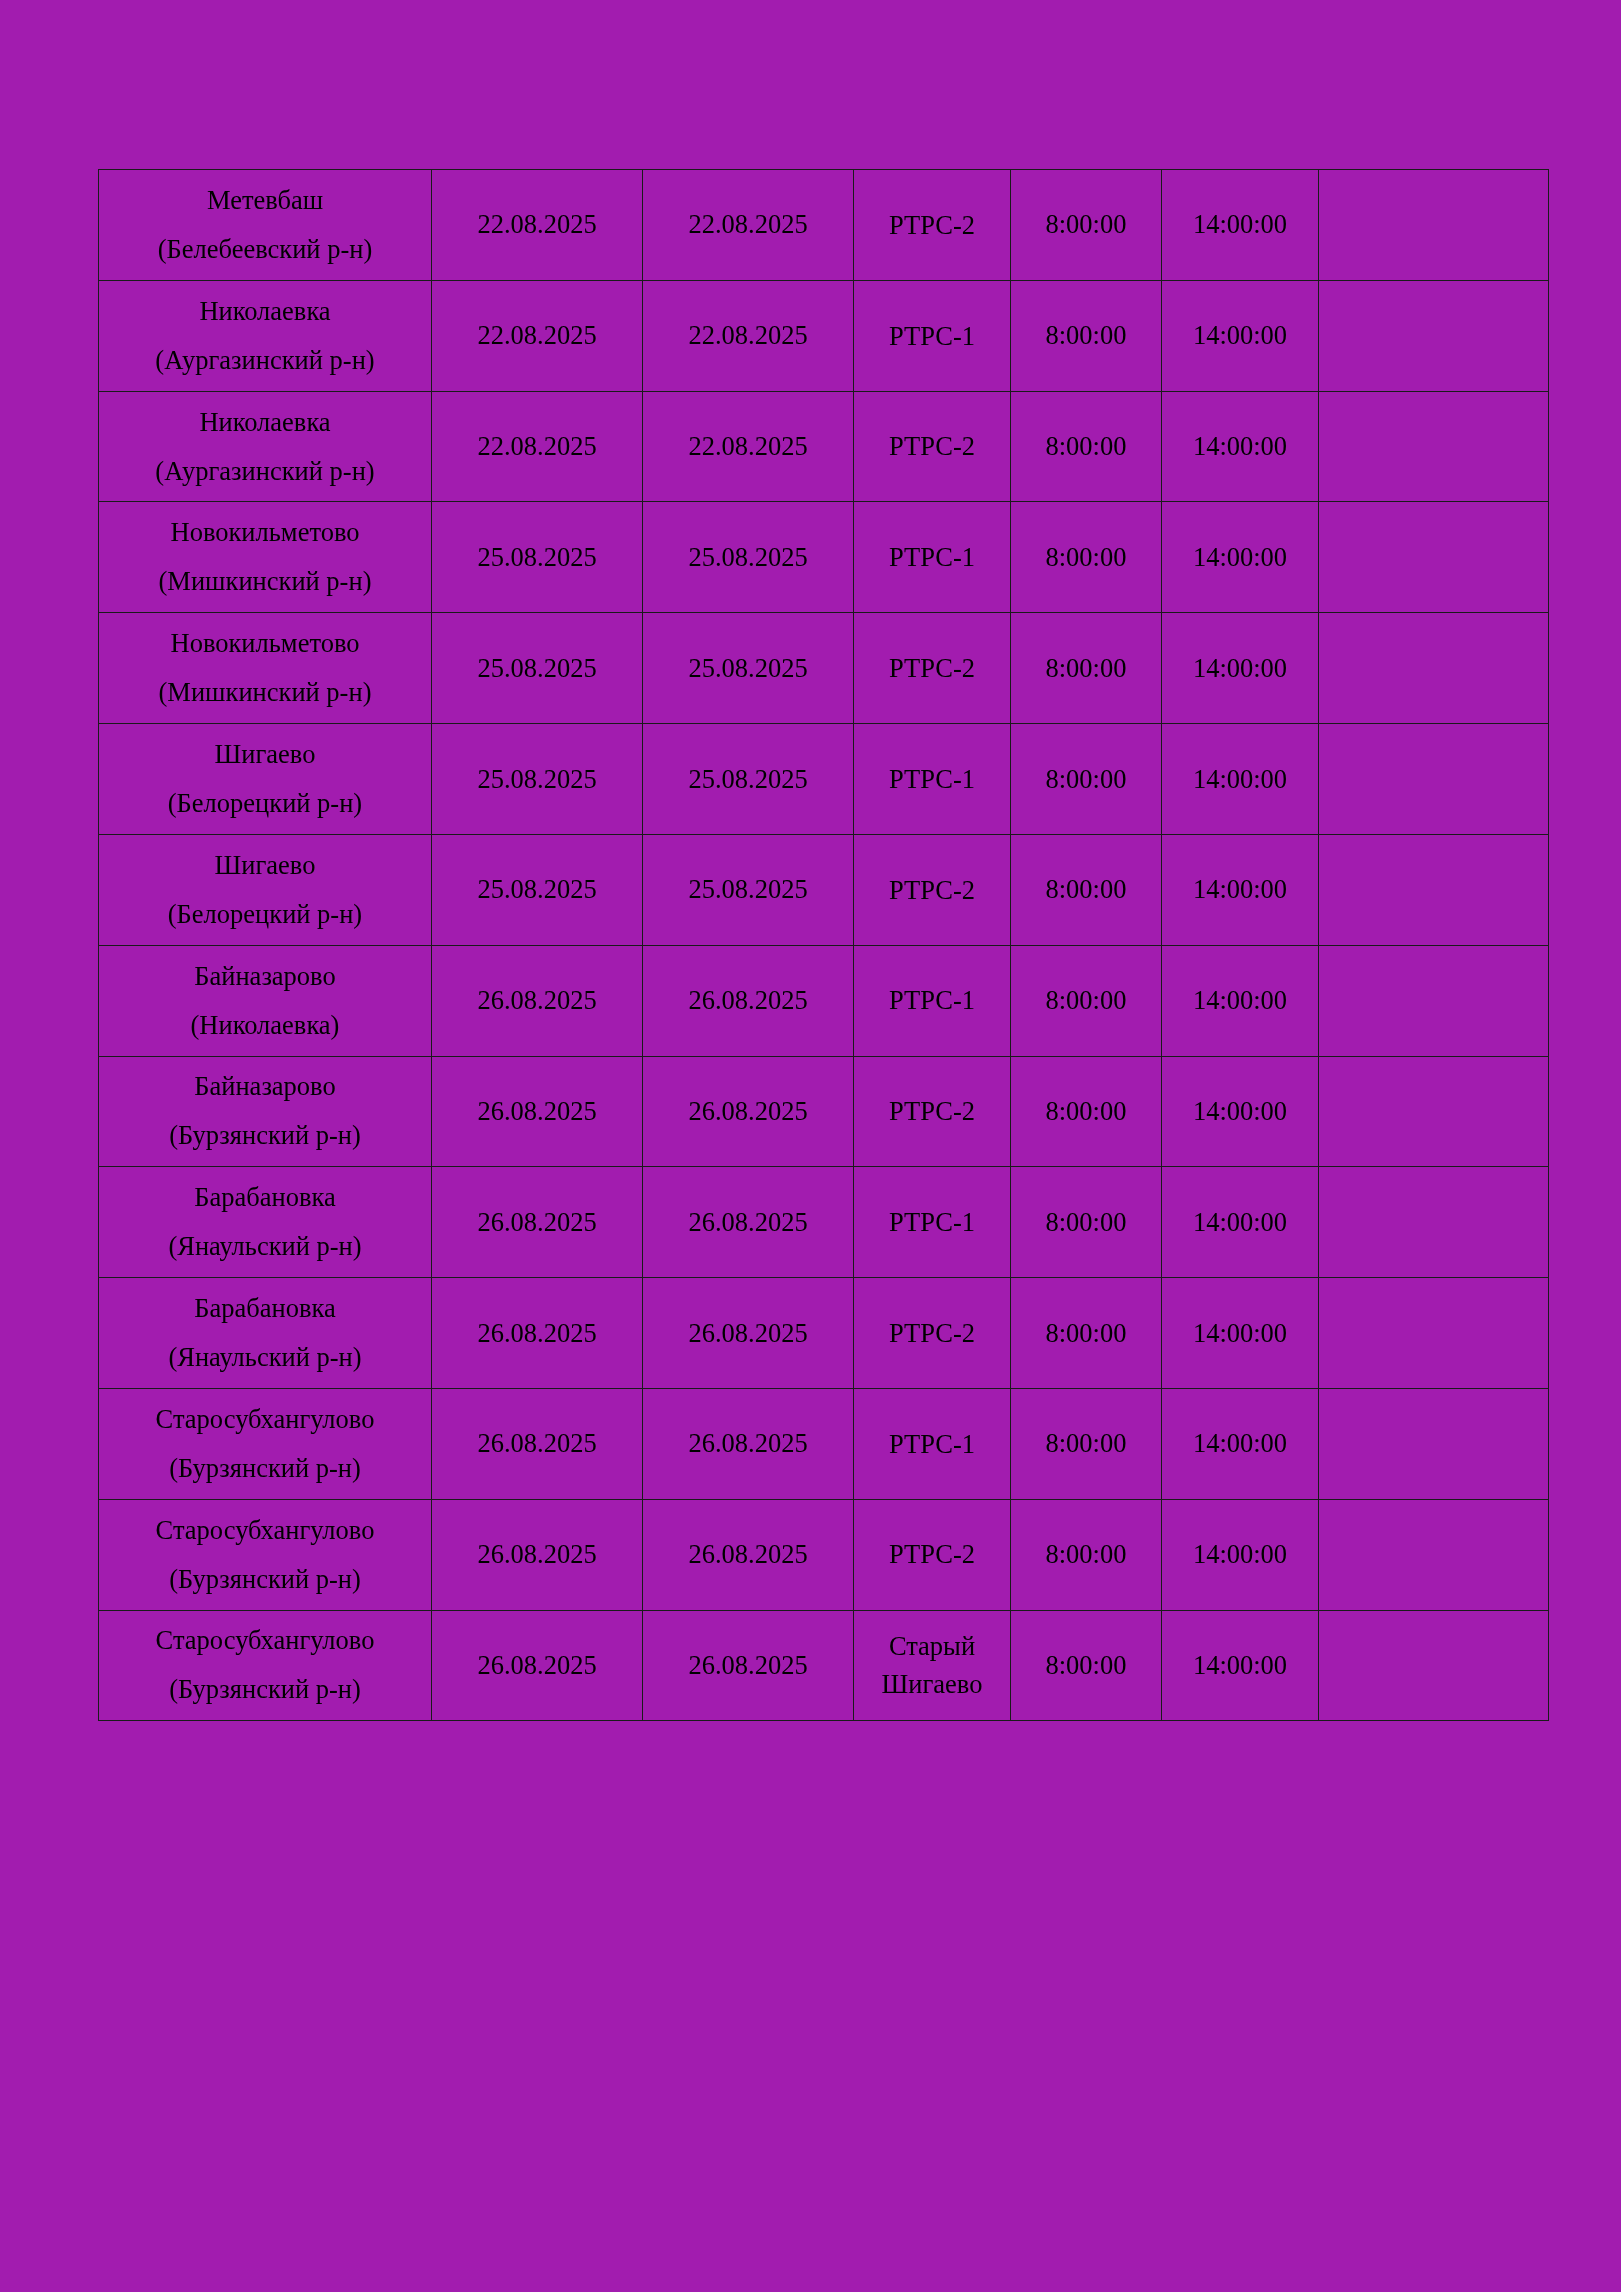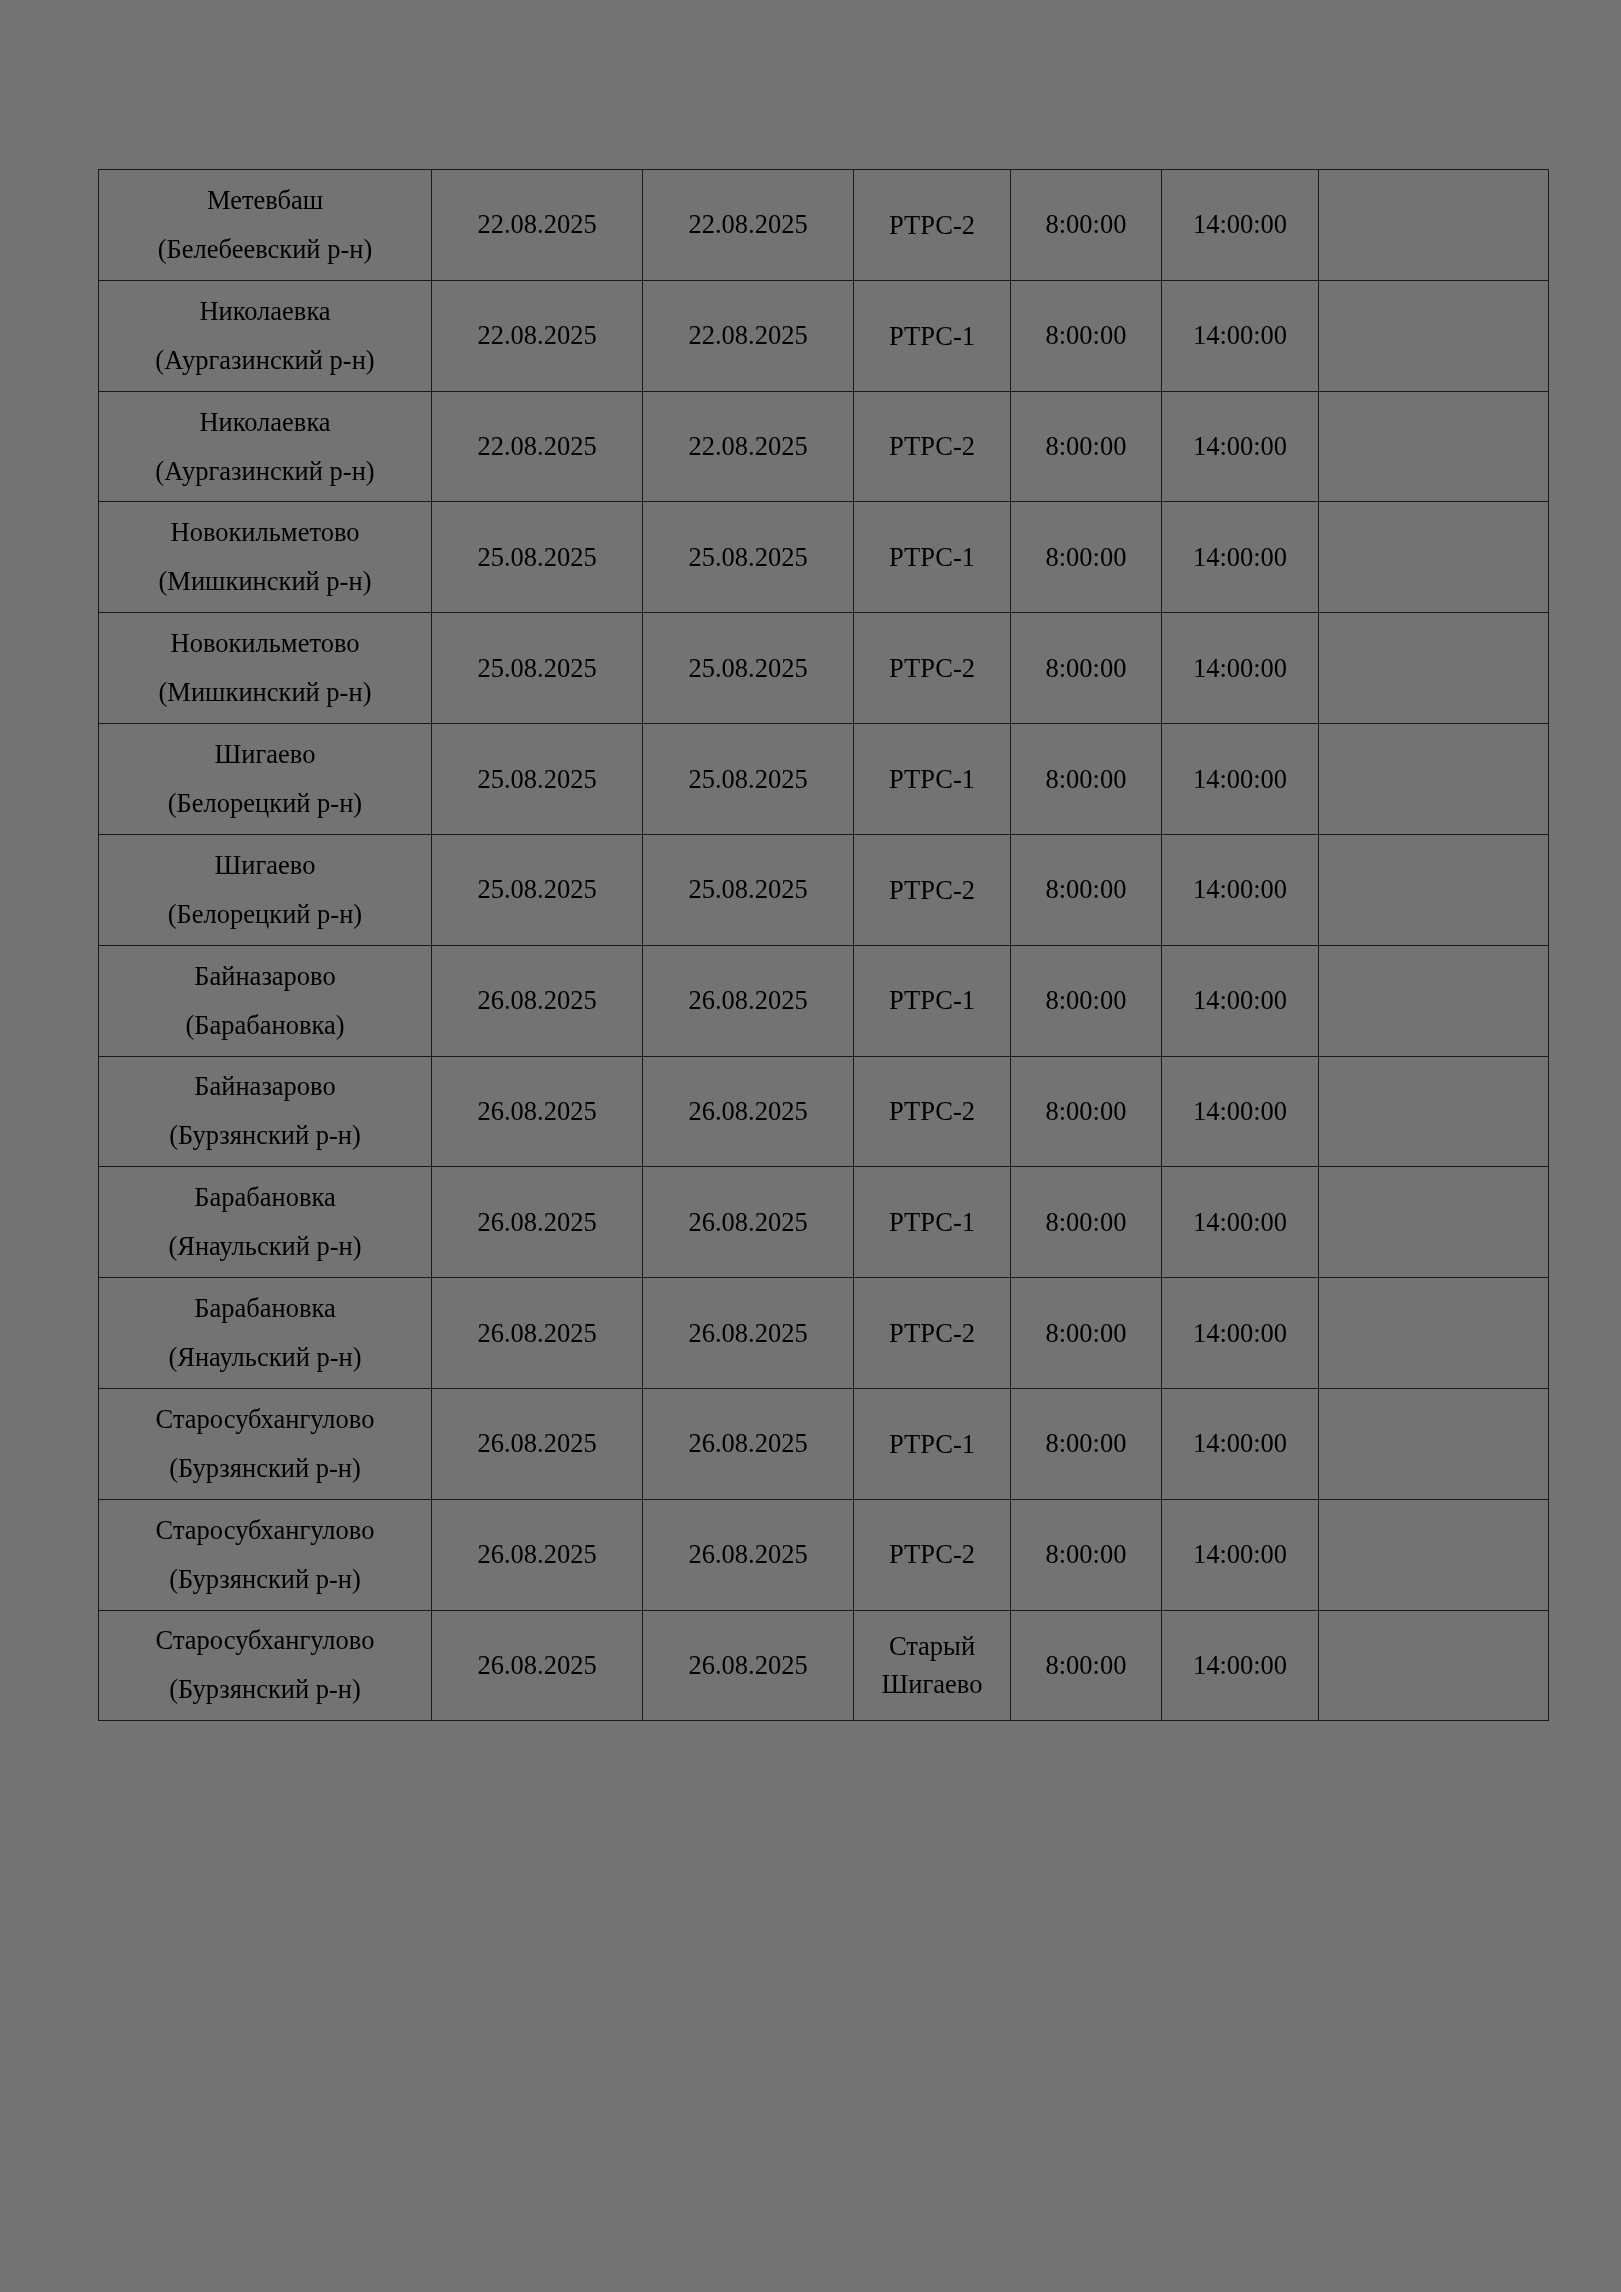--- a/index.html
+++ b/index.html
@@ -15,21 +15,21 @@
     color: #000000;
     overflow: hidden;
   }
 
   .page {
     position: absolute;
     left: 0;
     top: 0;
     width: 1621px;
     height: 2293px;
-    background: #737373;
+    background: #a21caf;
   }
 
   .outage-table {
     position: absolute;
     left: 98px;
     top: 169px;
     width: 1450px;
     border-collapse: collapse;
     table-layout: fixed;
     font-size: 26.5px;
@@ -177,21 +177,21 @@
           <td class="cell-channel">
             <span class="line">РТРС-2</span>
           </td>
           <td class="cell-time-from">8:00:00</td>
           <td class="cell-time-to">14:00:00</td>
           <td class="cell-notes"></td>
         </tr>
         <tr>
           <td class="cell-settlement">
             <span class="line">Байназарово</span>
-            <span class="line">(Барабановка)</span>
+            <span class="line">(Николаевка)</span>
           </td>
           <td class="cell-date-from">26.08.2025</td>
           <td class="cell-date-to">26.08.2025</td>
           <td class="cell-channel">
             <span class="line">РТРС-1</span>
           </td>
           <td class="cell-time-from">8:00:00</td>
           <td class="cell-time-to">14:00:00</td>
           <td class="cell-notes"></td>
         </tr>

